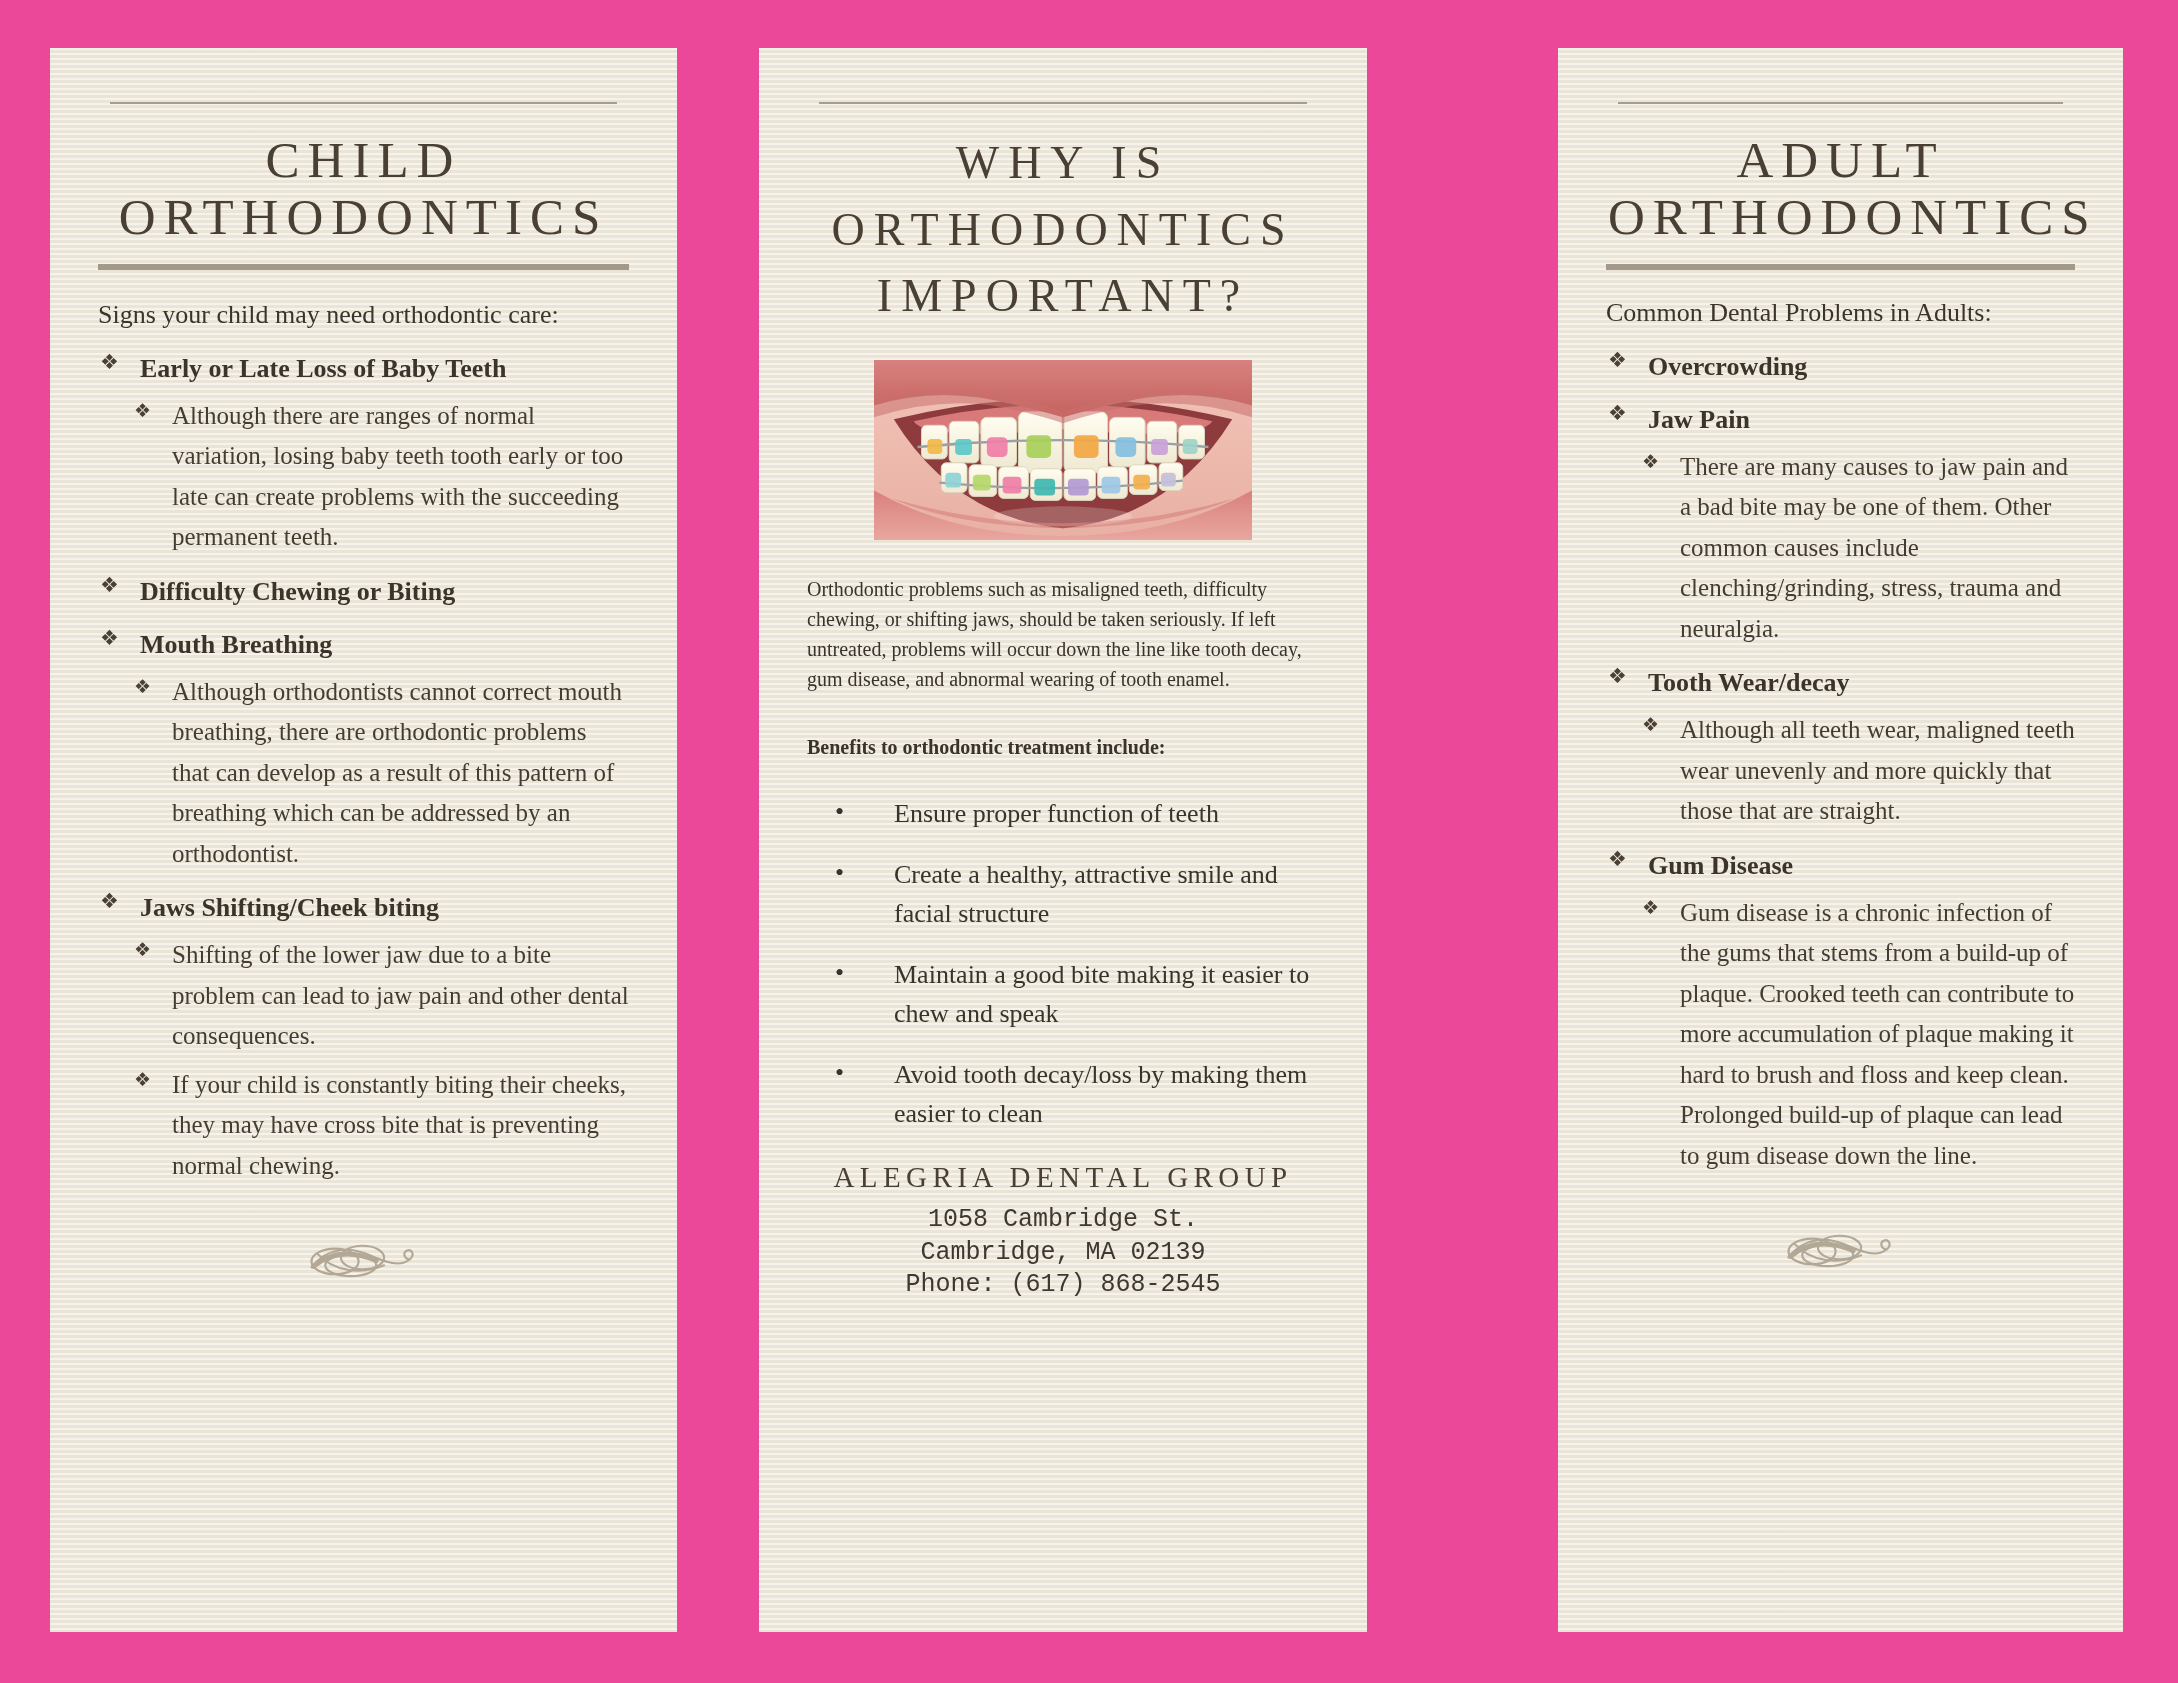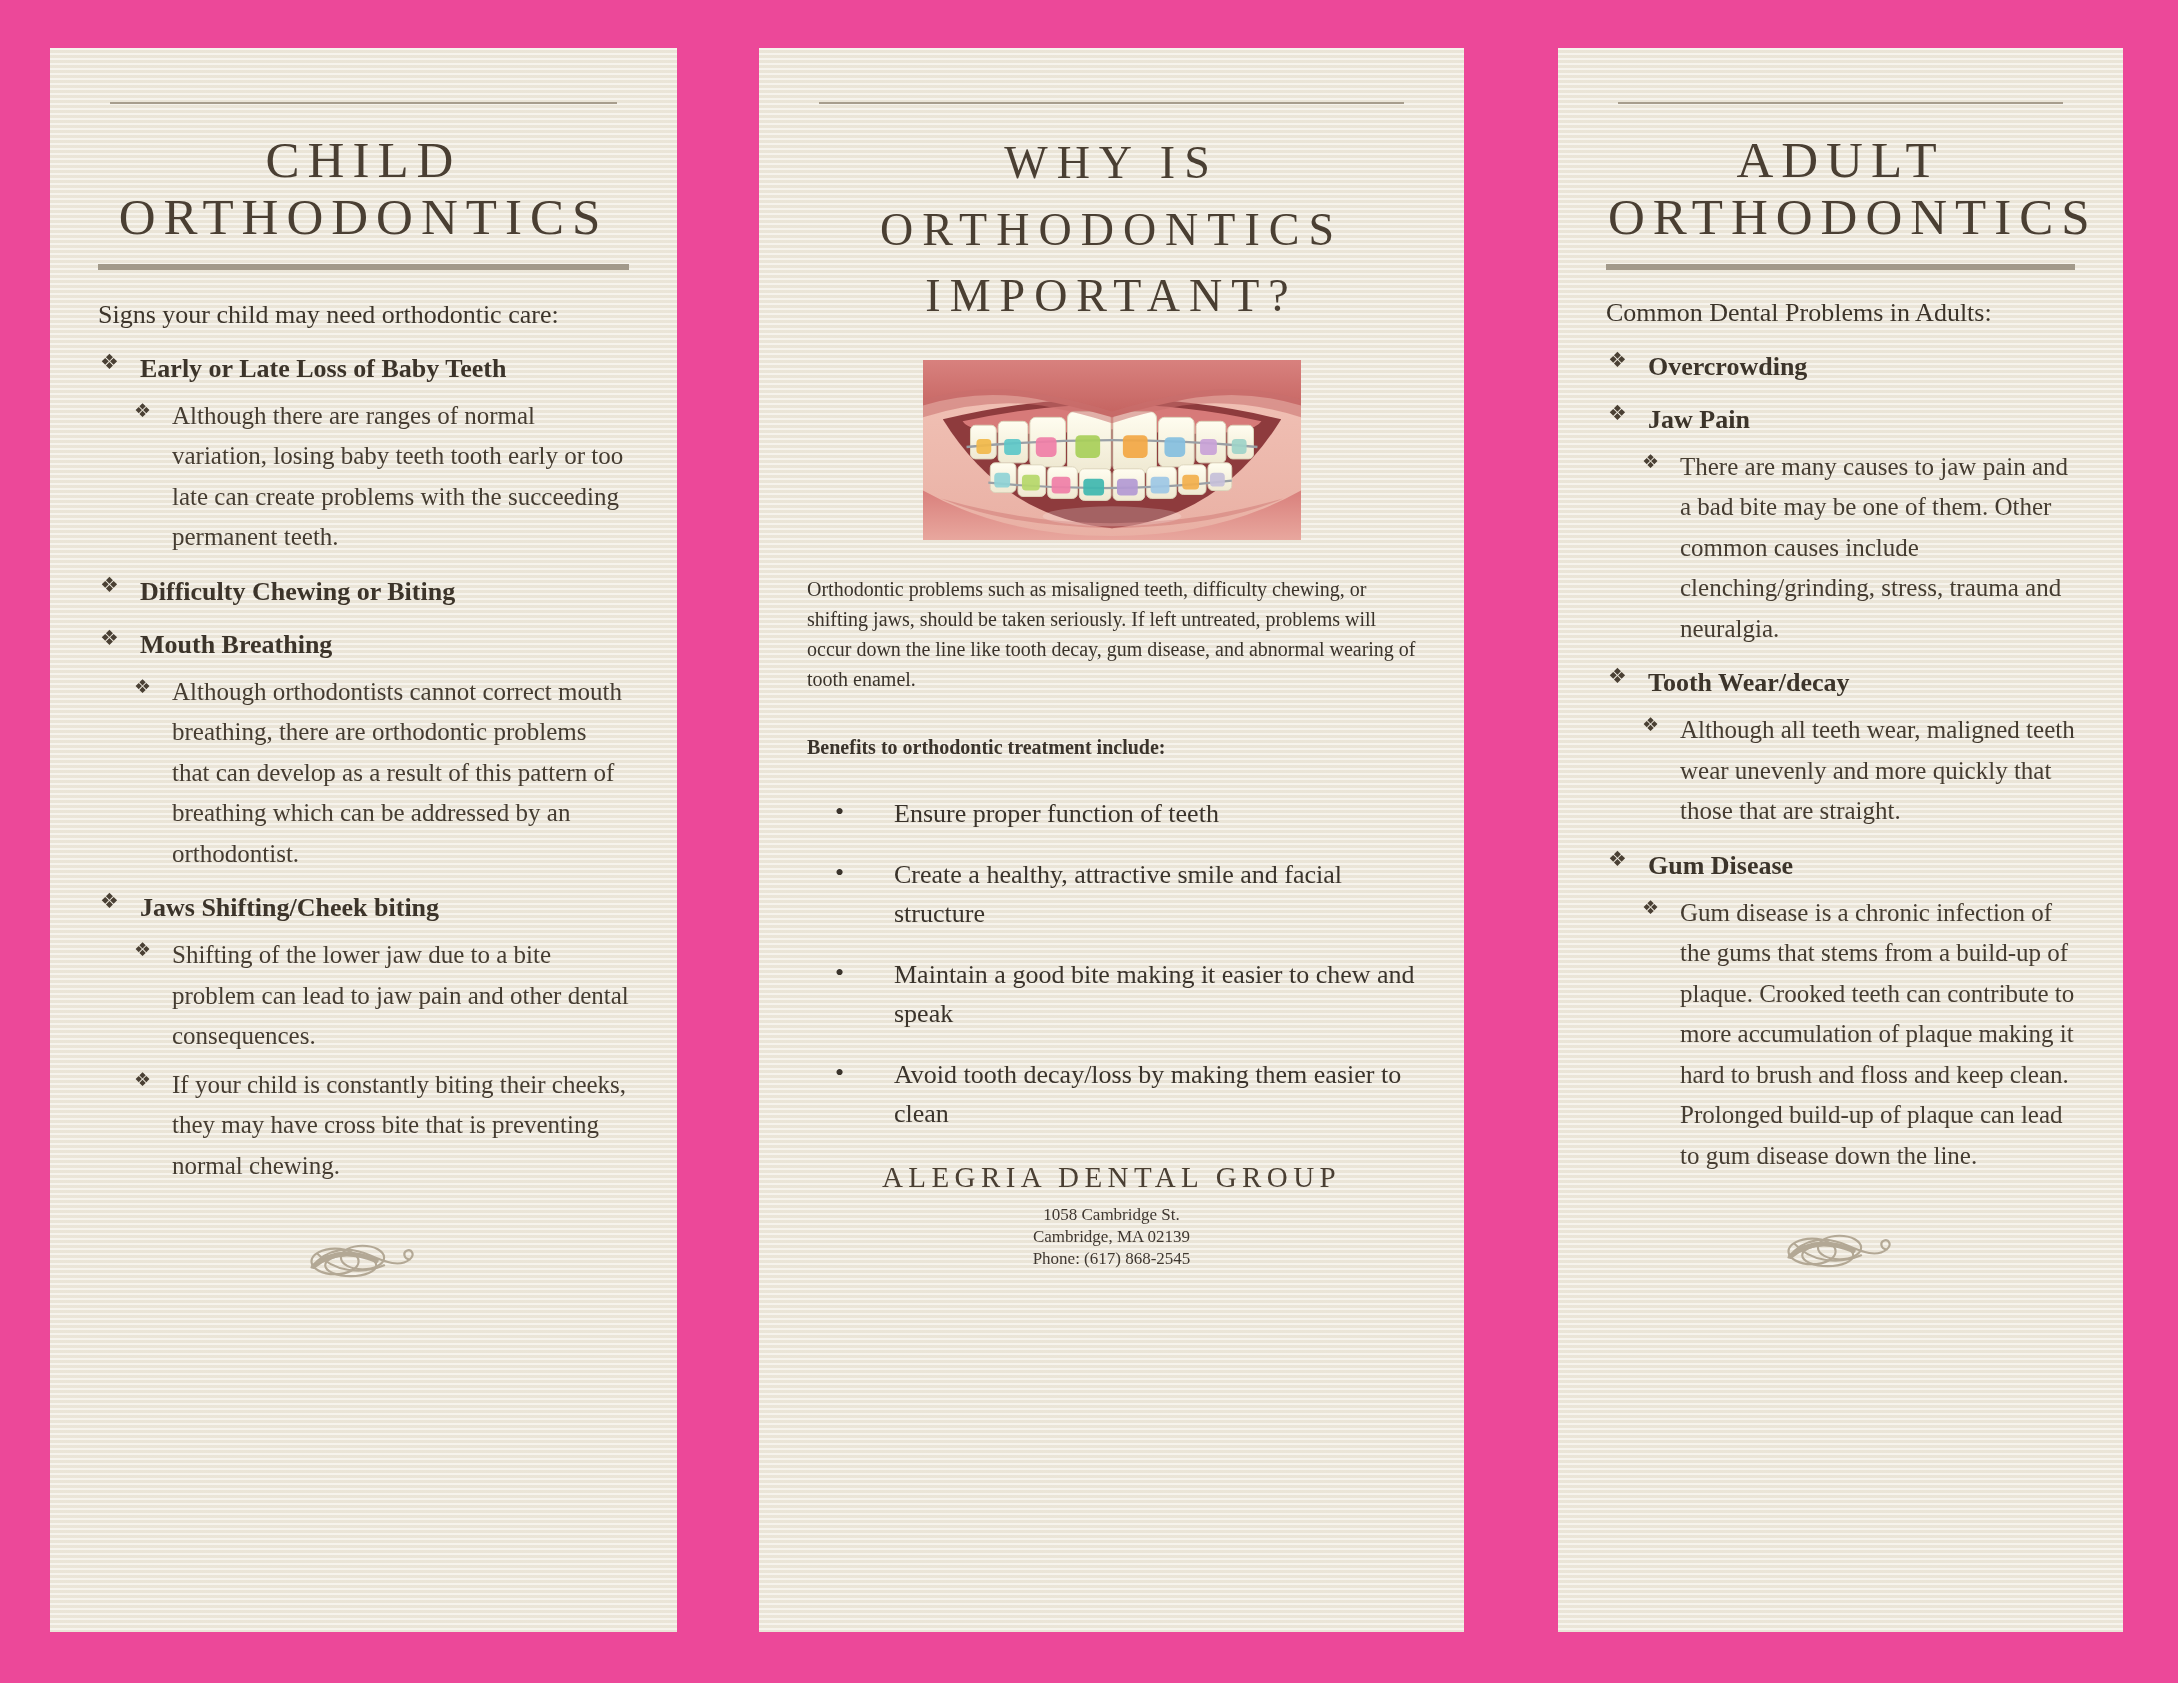--- a/index.html
+++ b/index.html
@@ -33,21 +33,21 @@
         rgba(255,255,255,0.45) 0px,
         rgba(255,255,255,0.45) 2px,
         rgba(214,204,186,0.18) 2px,
         rgba(214,204,186,0.18) 5px
       );
     box-sizing: border-box;
     padding: 0 48px;
     overflow: hidden;
   }
   #panel-child { left: 50px;   width: 627px; }
-  #panel-why   { left: 759px;  width: 705px; }
+  #panel-why   { left: 759px;  width: 608px; }
   #panel-adult { left: 1558px; width: 565px; }
 
   
   .rule-top {
     height: 0;
     border-top: 2px solid #a79d8d;
     margin: 54px 12px 0 12px;
   }
   .rule-bottom {
     height: 0;
@@ -180,23 +180,24 @@
     color: #43392e;
   }
   .footer .brand {
     font-size: 29px;
     letter-spacing: 5.4px;
     text-transform: uppercase;
     color: #4a3f33;
     margin-bottom: 10px;
   }
   .footer .addr {
-    font-size: 17px;
+    font-size: 25px;
     line-height: 1.30;
     color: #3f3730;
+    font-family: Liberation Mono, monospace;
   }
 
   
   .ornament {
     display: flex;
     justify-content: center;
     margin-top: 46px;
   }
   .ornament svg { display: block; }
 </style>

